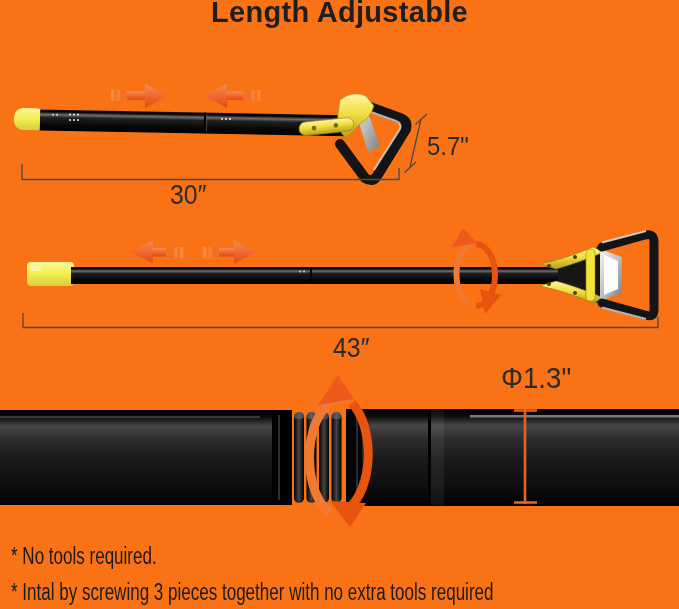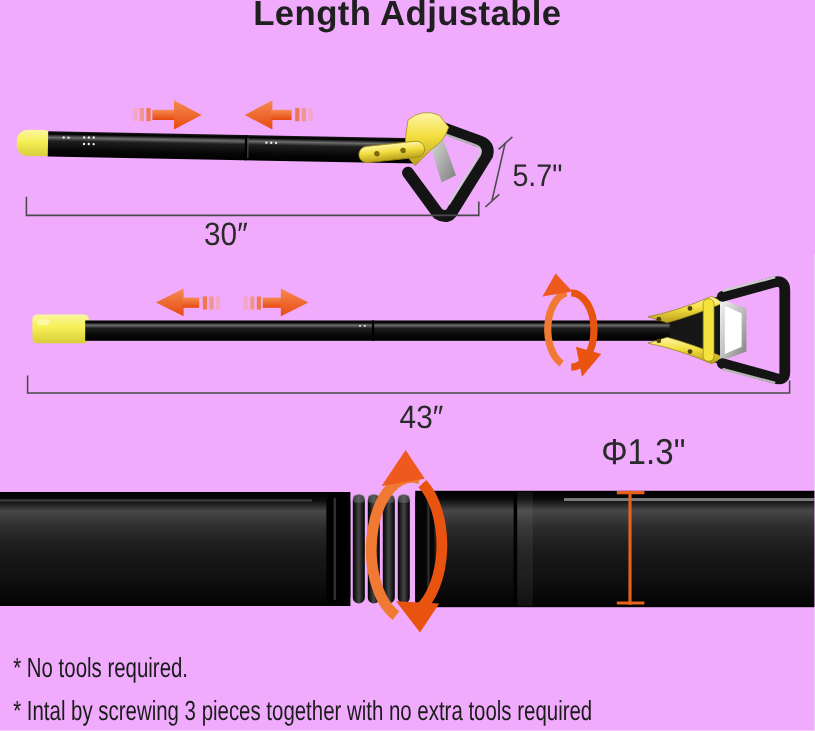--- a/index.html
+++ b/index.html
@@ -1,16 +1,16 @@
 <!DOCTYPE html>
 <html><head>
 <meta charset="utf-8">
 <style>
   html,body{margin:0;padding:0;background:#fff;}
-  .canvas{position:relative;width:679px;height:609px;background:#f0abfc;overflow:hidden;
+  .canvas{position:relative;width:679px;height:609px;background:#f97316;overflow:hidden;
           font-family:"Liberation Sans",sans-serif;}
   .title{position:absolute;top:-4px;left:0;width:679px;text-align:center;
          font-size:29px;font-weight:700;letter-spacing:.3px;color:#1f1f1f;}
   .fig{position:absolute;left:0;display:block;}
   .fig1{top:55px;}
   .fig2{top:225px;}
   .fig3{top:363px;}
   .dim-label{position:absolute;color:#2a2a2a;font-weight:400;transform-origin:left top;white-space:nowrap;}
   .label-30{left:170px;top:180px;font-size:27px;transform:scaleX(.92);}
   .label-57{left:427px;top:131px;font-size:26px;transform:scaleX(.92);}

